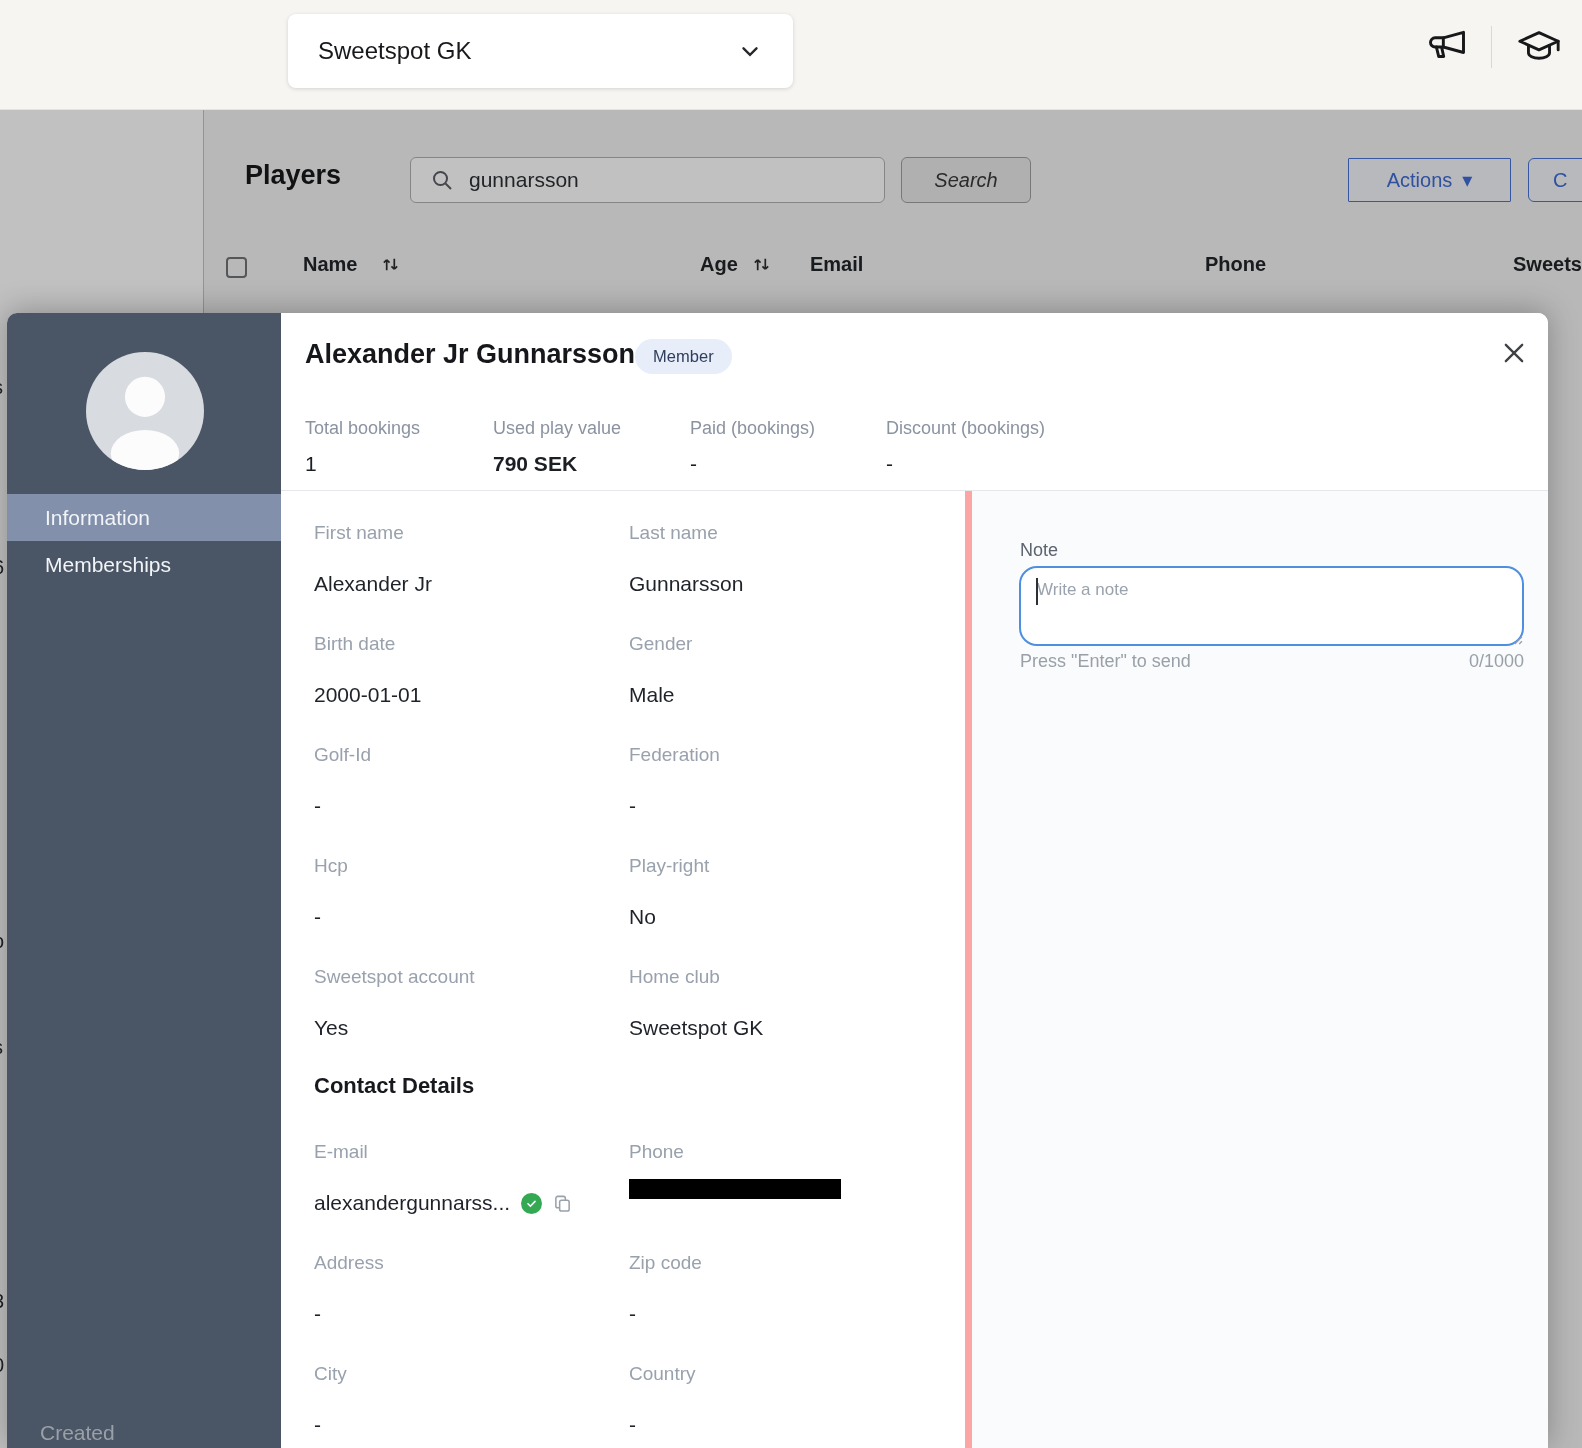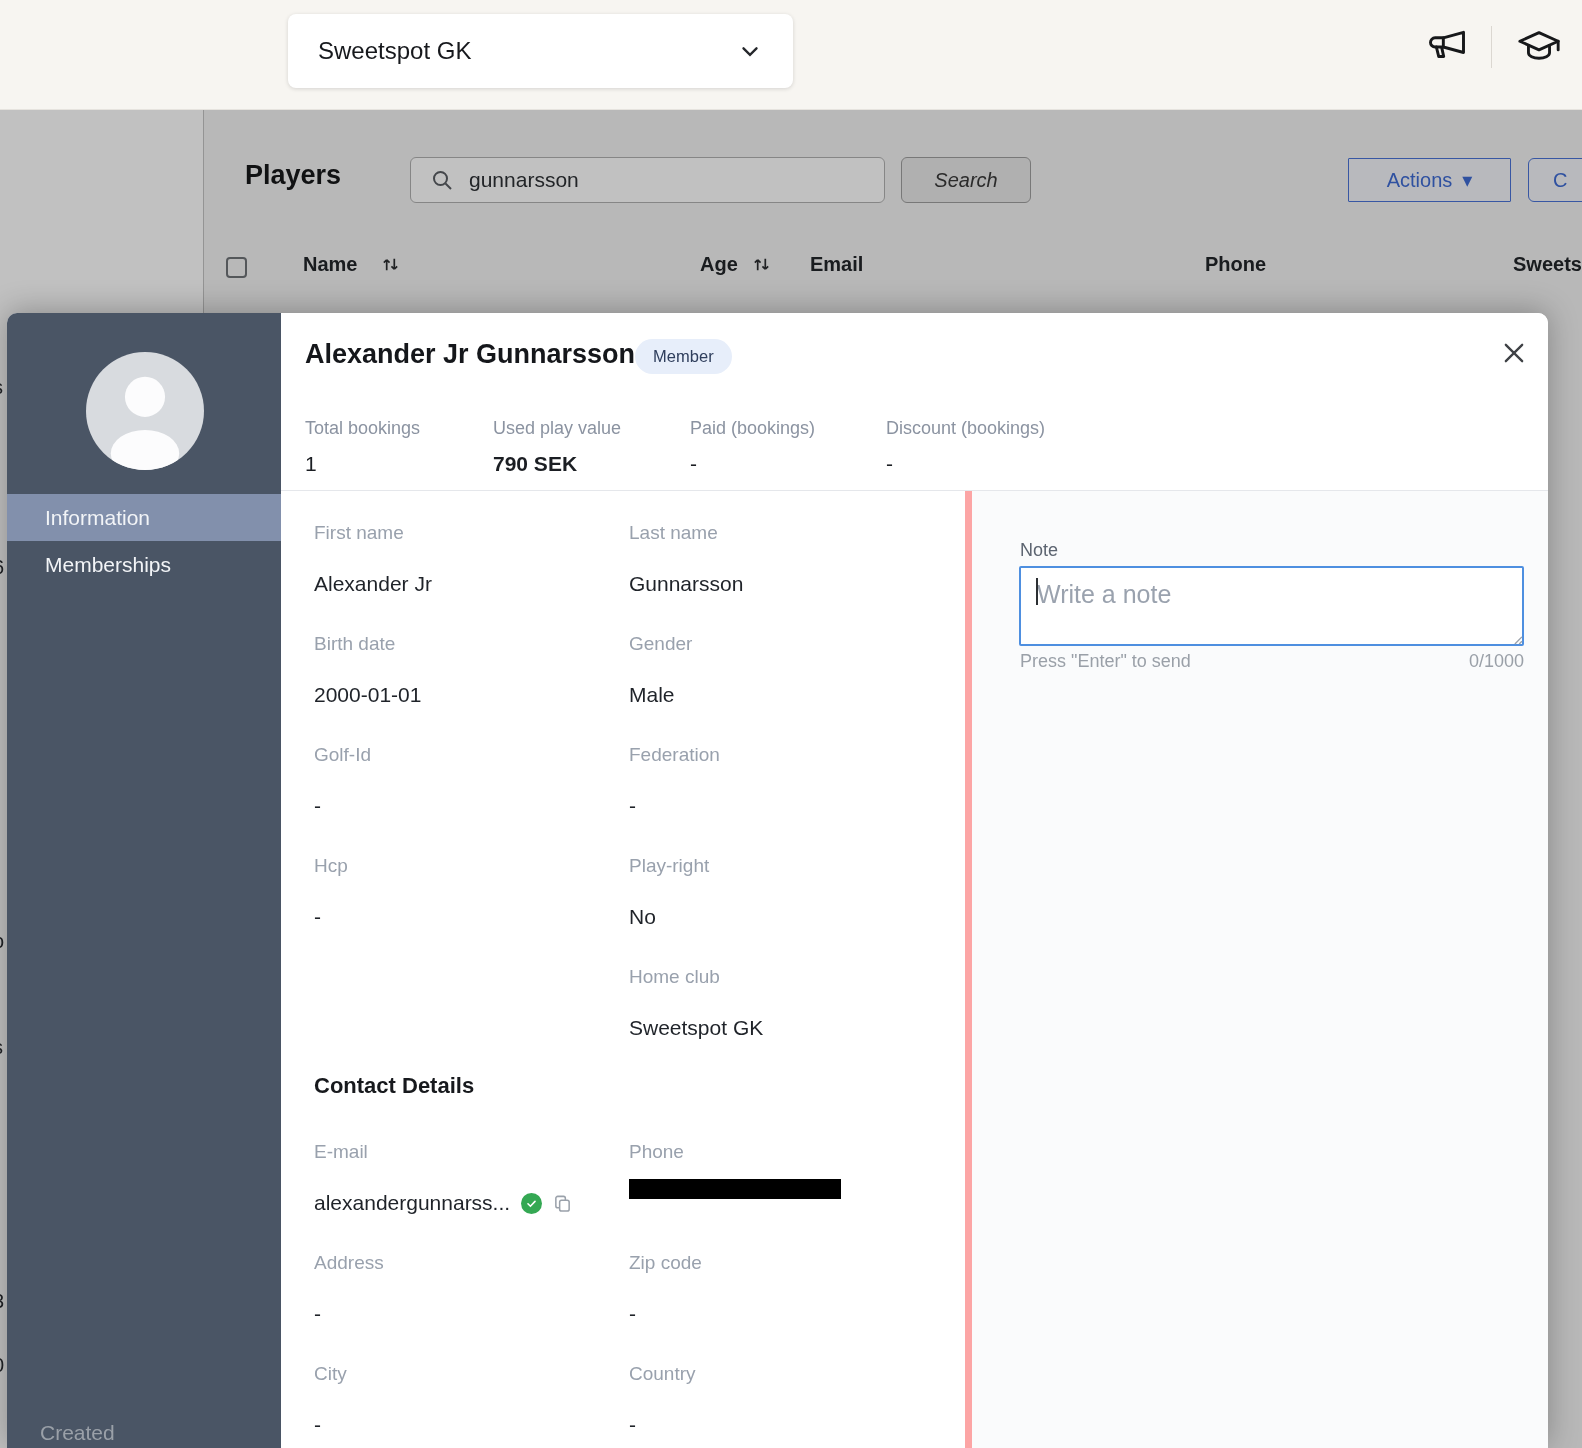--- a/index.html
+++ b/index.html
@@ -57,21 +57,21 @@
   .field { position:absolute; }
   .field-label { font-size:19px; color:#99a1ad; }
   .field-value { margin-top:28px; font-size:21px; color:#1f2329; display:flex; align-items:center; gap:11px; }
   .section-heading { position:absolute; left:33px; top:760px; font-size:22px; font-weight:700; color:#17191d; }
   .redacted-bar { margin-top:16px; width:212px; height:20px; background:#000; }
   .verified { width:21px; height:21px; border-radius:50%; background:#34a853; display:inline-flex; align-items:center; justify-content:center; flex-shrink:0; }
   .copy-ic { cursor:pointer; display:inline-flex; }
 
   .note-panel { position:absolute; left:684px; top:178px; right:0; bottom:0; background:#fafbfc; border-left:7px solid #fca5a5; }
   .note-label { position:absolute; left:48px; top:49px; font-size:18px; color:#5c6470; }
-  .note-ta { position:absolute; left:47px; top:75px; width:505px; height:80px; border:2px solid #4e8fe0; border-radius:2px; background:#fff; resize:none; outline:none; font-family:inherit; font-size:25px; color:#333; padding:12px 16px; }
+  .note-ta { position:absolute; left:47px; top:75px; width:505px; height:80px; border:2px solid #4e8fe0; border-radius:18px; background:#fff; resize:none; outline:none; font-family:inherit; font-size:17px; color:#333; padding:12px 16px; }
   .note-ta::placeholder { color:#9aa2ae; }
   .note-caret { position:absolute; left:64px; top:87px; width:1.5px; height:27px; background:#2c2f33; pointer-events:none; }
   .note-resize { position:absolute; left:538px; top:141px; pointer-events:none; }
   .note-hintrow { position:absolute; left:48px; top:160px; width:504px; display:flex; justify-content:space-between; font-size:18px; color:#9aa0a8; }
 </style>
 </head>
 <body>
 
 <div class="page-under">
   <div class="under-sidebar"></div>
@@ -219,20 +219,24 @@
       <div class="field-label">Federation</div>
       <div class="field-value">-</div>
     </div>
     <div class="field" style="left:33px;top:542px">
       <div class="field-label">Hcp</div>
       <div class="field-value">-</div>
     </div>
     <div class="field" style="left:348px;top:542px">
       <div class="field-label">Play-right</div>
       <div class="field-value">No</div>
+    </div>
+    <div class="field" style="left:33px;top:653px">
+      <div class="field-label">Sweetspot account</div>
+      <div class="field-value">Yes</div>
     </div>
     <div class="field" style="left:348px;top:653px">
       <div class="field-label">Home club</div>
       <div class="field-value">Sweetspot GK</div>
     </div>
 
     <div class="section-heading">Contact Details</div>
 
     <div class="field" style="left:33px;top:828px">
       <div class="field-label">E-mail</div>

